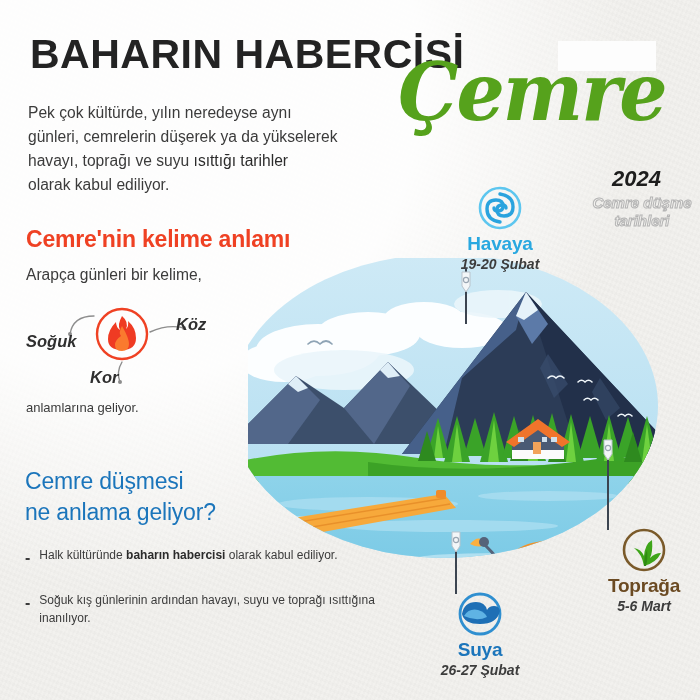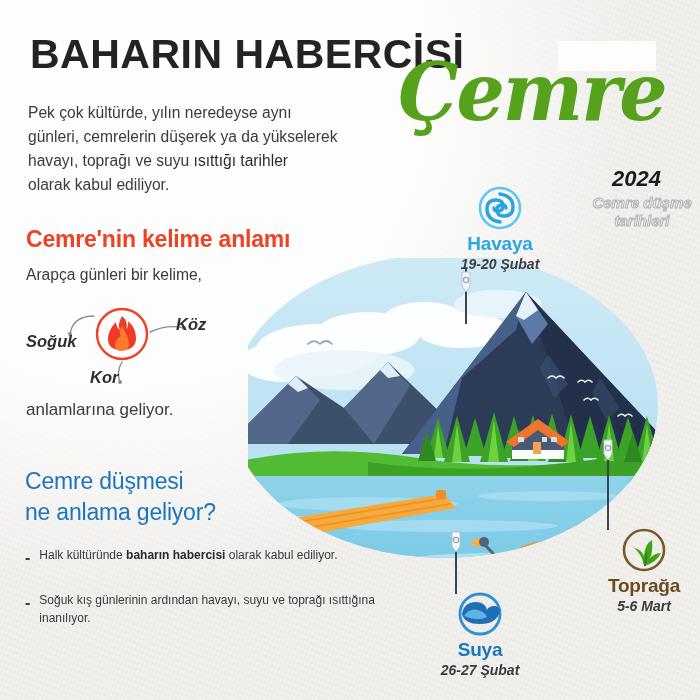--- a/index.html
+++ b/index.html
@@ -67,21 +67,21 @@
   .fire-wrap svg { position:absolute; inset:0; width:100%; height:100%; }
   .fw-label {
     position:absolute; font-size:16.5px; font-weight:bold; font-style:italic;
     color:#2f2f2f;
   }
   .lbl-ates { left:4px;  top:32px; }
   .lbl-koz  { left:154px; top:15px; }
   .lbl-kor  { left:68px;  top:68px; }
   .anlam {
     position:absolute; left:26px; top:400px;
-    font-size:17px; color:#3b3b3b;
+    font-size:13px; color:#3b3b3b;
   }
 
   
   .bullets { position:absolute; left:25px; top:546px; width:370px; }
   .bullet { display:flex; gap:9px; margin-bottom:21px; }
   .bullet .dash { font-size:16px; color:#3b3b3b; font-weight:bold; line-height:1.5; }
   .bullet .btxt { font-size:12px; line-height:1.5; color:#3b3b3b; }
   .bullet .btxt b { font-weight:bold; color:#2b2b2b; }
 
   

